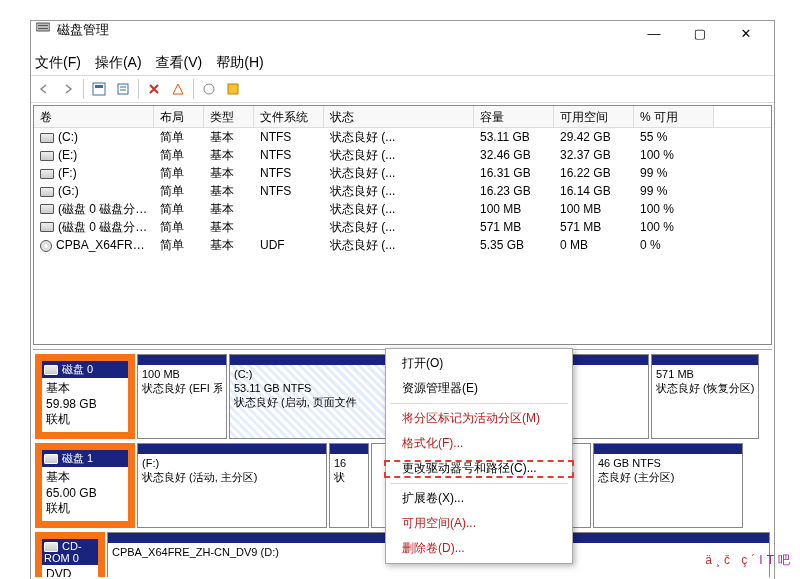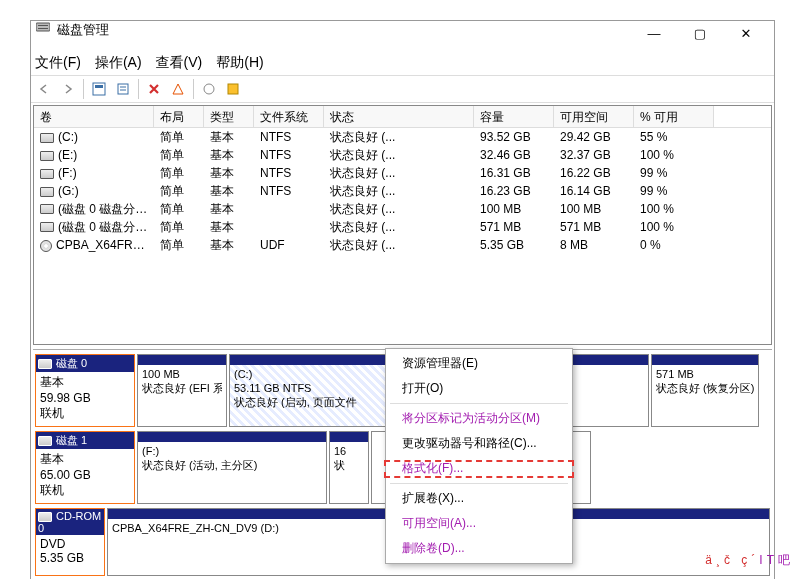--- a/index.html
+++ b/index.html
@@ -19,31 +19,31 @@
 .table-area{border:1px solid #888;margin:2px;height:240px;overflow:hidden;background:#fff}
 .thead{display:flex;height:22px;background:#fff;border-bottom:1px solid #ddd}
 .thead .col{border-right:1px solid #ddd;padding:3px 6px;background:#f8f8f8}
 .tbody .row{display:flex;height:18px;align-items:center}
 .tbody .cell{padding:0 6px;white-space:nowrap;overflow:hidden;text-overflow:ellipsis}
 .c0{width:120px}.c1{width:50px}.c2{width:50px}.c3{width:70px}.c4{width:150px}.c5{width:80px}.c6{width:80px}.c7{width:80px}
 .drive-icon{width:14px;height:10px;border:1px solid #555;border-radius:1px;display:inline-block;margin-right:4px;vertical-align:middle;background:linear-gradient(#eee,#ccc)}
 .cd-icon{width:12px;height:12px;border:1px solid #555;border-radius:50%;display:inline-block;margin-right:4px;vertical-align:middle;background:radial-gradient(#fff 20%,#ddd 30%,#eee)}
 .disk-area{flex:1;overflow:hidden;margin:2px;border-top:1px solid #aaa}
 .disk-row{display:flex;margin:4px 2px 0}
-.disk-label{width:100px;border:1px solid #f97316;padding:4px;min-height:68px}
+.disk-label{width:100px;border:7px solid #f97316;padding:4px;min-height:68px}
 .disk-label .hdr{background:#1a237e;color:#fff;padding:1px 2px;margin:-4px -4px 2px;font-size:11px}
 .parts{flex:1;display:flex;gap:2px;margin-left:2px}
 .part{border:1px solid #888;padding:2px 4px;min-height:68px;position:relative;background:#fff}
 .part .pbar{height:10px;background:#1a237e;margin:-2px -4px 2px}
 .part.hatched{background:repeating-linear-gradient(45deg,#fff,#fff 3px,#e6ecff 3px,#e6ecff 6px)}
 .part.black{background:#000}
 .part .pline{font-size:11px;line-height:14px;white-space:nowrap;overflow:hidden}
 .ctx-menu{position:absolute;left:385px;top:348px;width:188px;background:#fff;border:1px solid #aaa;box-shadow:2px 2px 6px rgba(0,0,0,.3);z-index:100;padding:2px 0}
 .ctx-item{padding:4px 16px;font-size:12px}
-.ctx-item.dis{color:#a21caf}
+.ctx-item.dis{color:#b91c1c}
 .ctx-sep{height:1px;background:#ddd;margin:2px 4px}
 .red-box{position:absolute;left:384px;top:460px;width:190px;height:18px;border:2px dashed #e53935;z-index:101;pointer-events:none}
 .watermark{position:absolute;right:6px;bottom:10px;font-size:15px;letter-spacing:4px;z-index:200}
 .watermark .r{color:#d32f2f}
 .watermark .g{color:#a21caf}
 svg{display:block}
 </style>
 </head>
 <body>
 
@@ -132,21 +132,21 @@
         <div class="col c6">可用空间</div>
         <div class="col c7">% 可用</div>
       </div>
       <div class="tbody" id="vol-body">
           <div class="row">
             <div class="cell c0"><span class="drive-icon"></span><span>(C:)</span></div>
             <div class="cell c1">简单</div>
             <div class="cell c2">基本</div>
             <div class="cell c3">NTFS</div>
             <div class="cell c4">状态良好 (...</div>
-            <div class="cell c5">93.52 GB</div>
+            <div class="cell c5">53.11 GB</div>
             <div class="cell c6">29.42 GB</div>
             <div class="cell c7">55 %</div>
           </div>
           <div class="row">
             <div class="cell c0"><span class="drive-icon"></span><span>(E:)</span></div>
             <div class="cell c1">简单</div>
             <div class="cell c2">基本</div>
             <div class="cell c3">NTFS</div>
             <div class="cell c4">状态良好 (...</div>
             <div class="cell c5">32.46 GB</div>
@@ -193,21 +193,21 @@
             <div class="cell c6">571 MB</div>
             <div class="cell c7">100 %</div>
           </div>
           <div class="row">
             <div class="cell c0"><span class="cd-icon"></span><span>CPBA_X64FRE_Z...</span></div>
             <div class="cell c1">简单</div>
             <div class="cell c2">基本</div>
             <div class="cell c3">UDF</div>
             <div class="cell c4">状态良好 (...</div>
             <div class="cell c5">5.35 GB</div>
-            <div class="cell c6">8 MB</div>
+            <div class="cell c6">0 MB</div>
             <div class="cell c7">0 %</div>
           </div>
         </div>
     </div>
 
     <div class="disk-area" id="disk-area">
         <div class="disk-row">
           <div class="disk-label">
             <div class="hdr"><span class="drive-icon" style="border-color:#fff"></span>磁盘 0</div>
             <div>基本</div>
@@ -257,20 +257,26 @@
               <div class="pbar"></div>
               <div class="pline"></div>
               <div class="pline">16</div>
               <div class="pline">状</div>
             </div>
             <div class="part" style="width: 220px;">
               <div class="pline"></div>
               <div class="pline"></div>
               <div class="pline"></div>
             </div>
+            <div class="part" style="width: 150px;">
+              <div class="pbar"></div>
+              <div class="pline"></div>
+              <div class="pline">46 GB NTFS</div>
+              <div class="pline">态良好 (主分区)</div>
+            </div>
           </div>
         </div>
         <div class="disk-row">
           <div class="disk-label">
             <div class="hdr"><span class="drive-icon" style="border-color:#fff"></span>CD-ROM 0</div>
             <div>DVD</div>
             <div>5.35 GB</div>
             <div></div>
           </div>
           <div class="parts">
@@ -278,26 +284,26 @@
               <div class="pbar"></div>
               <div class="pline">CPBA_X64FRE_ZH-CN_DV9  (D:)</div>
             </div>
           </div>
         </div>
       </div>
   </div>
 </div>
 
 <div class="ctx-menu" id="ctx">
+    <div class="ctx-item">打开(O)</div>
     <div class="ctx-item">资源管理器(E)</div>
-    <div class="ctx-item">打开(O)</div>
     <div class="ctx-sep"></div>
     <div class="ctx-item dis">将分区标记为活动分区(M)</div>
+    <div class="ctx-item dis">格式化(F)...</div>
     <div class="ctx-item">更改驱动器号和路径(C)...</div>
-    <div class="ctx-item dis">格式化(F)...</div>
     <div class="ctx-sep"></div>
     <div class="ctx-item">扩展卷(X)...</div>
     <div class="ctx-item dis">可用空间(A)...</div>
     <div class="ctx-item dis">删除卷(D)...</div>
   </div>
 <div class="red-box"></div>
 
 <div class="watermark">
   <span class="r">ä¸č</span><span class="r"> ç´</span><span class="g">IT吧</span>
 </div>

